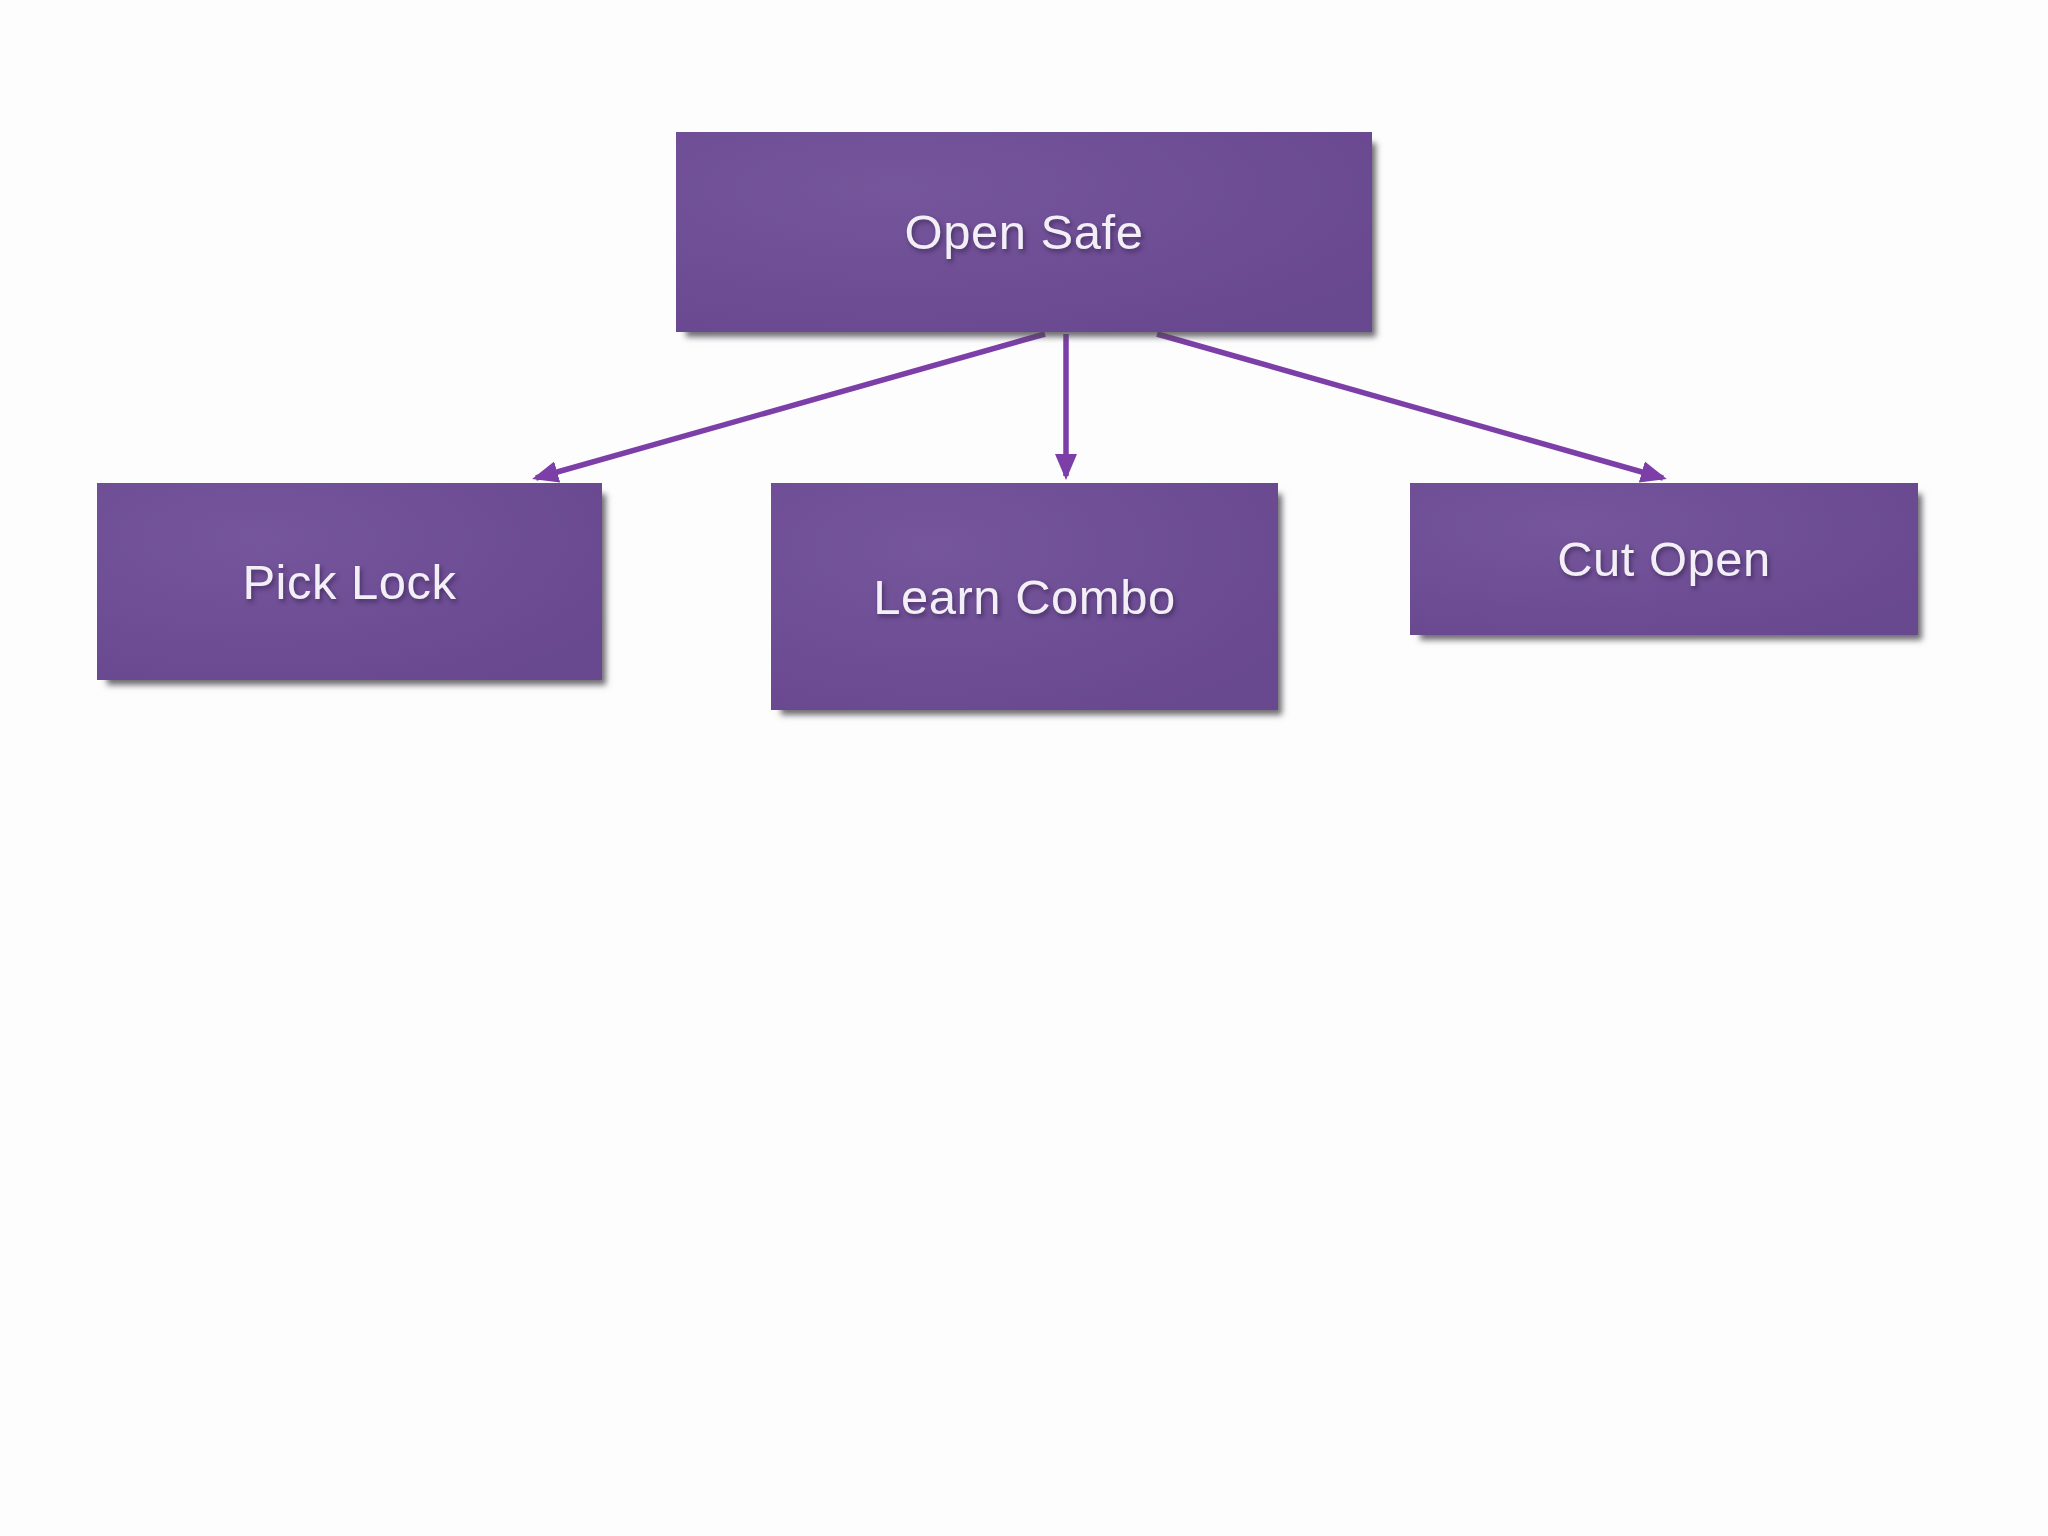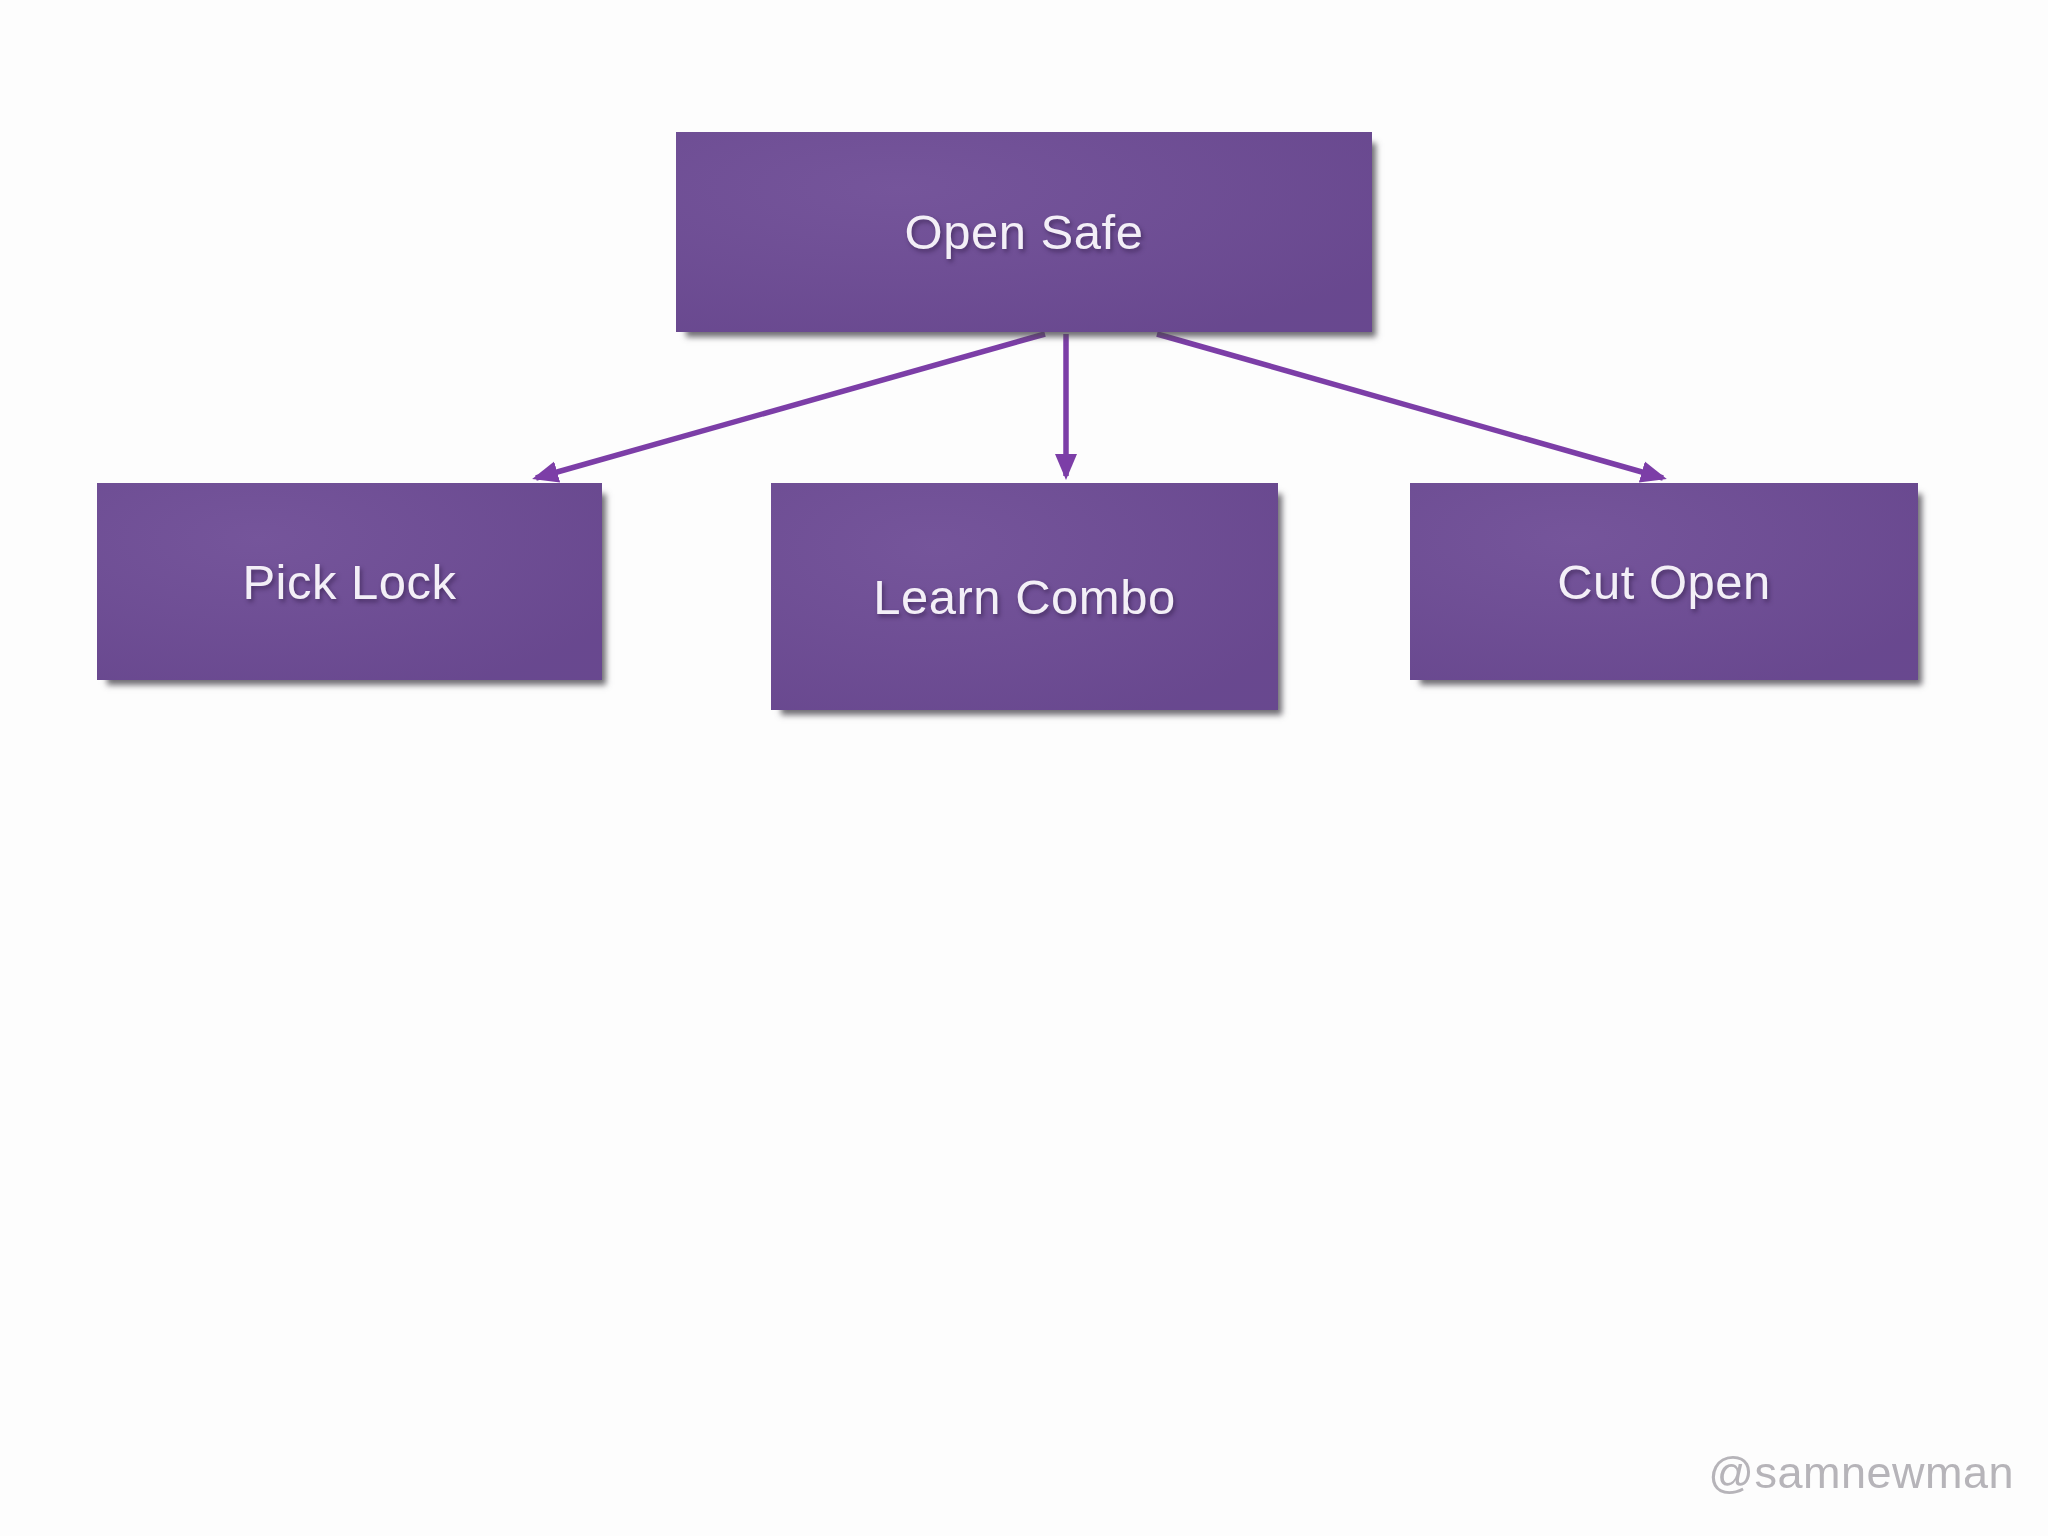--- a/index.html
+++ b/index.html
@@ -45,21 +45,21 @@
   .node .label {
     color: #f3eff7;
     font-size: 49px;
     letter-spacing: 0.5px;
     white-space: nowrap;
     text-shadow: 2px 3px 4px rgba(42, 22, 62, 0.5);
   }
   .node.root    { left: 676px;  top: 132px; width: 696px; height: 200px; }
   .node.child-0 { left: 97px;   top: 483px; width: 505px; height: 197px; }
   .node.child-1 { left: 771px;  top: 483px; width: 507px; height: 227px; }
-  .node.child-2 { left: 1410px; top: 483px; width: 508px; height: 197px; }
+  .node.child-2 { left: 1410px; top: 483px; width: 508px; height: 152px; }
   .watermark {
     position: absolute;
     top: 1447px;
     right: 34px;
     font-size: 45px;
     font-weight: 300;
     color: #b6b4b9;
     letter-spacing: 0.5px;
   }
 </style>
@@ -88,15 +88,14 @@
   </div>
 
   <div class="node child-1">
     <span class="label">Learn Combo</span>
   </div>
 
   <div class="node child-2">
     <span class="label">Cut Open</span>
   </div>
 
-  <div class="watermark">@samnewman</div>
 
 </div>
 
 </body></html>

